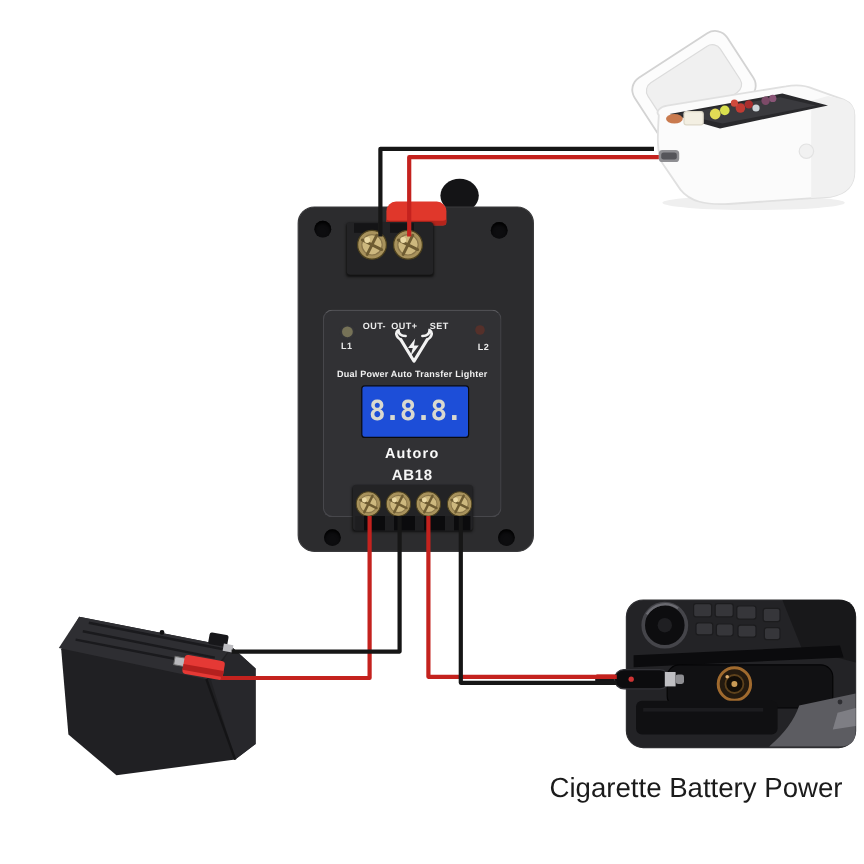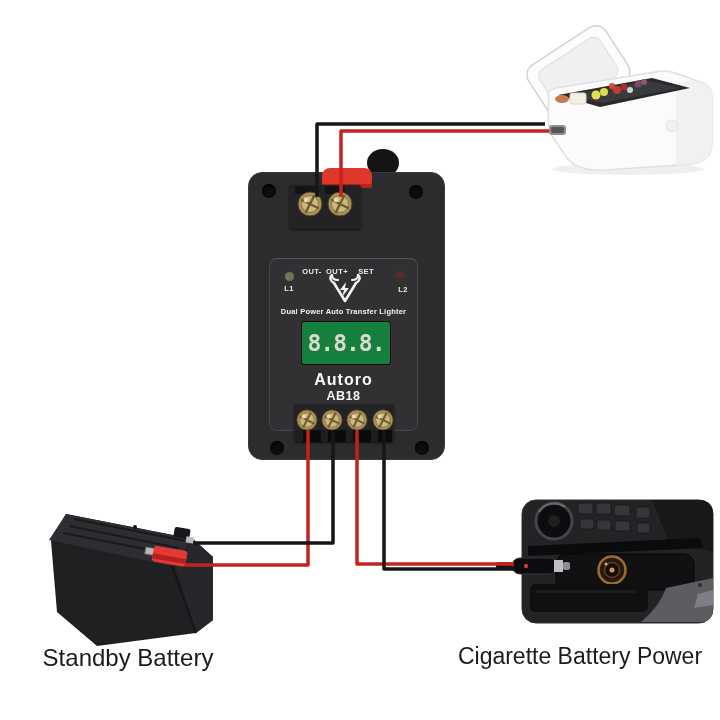--- a/index.html
+++ b/index.html
@@ -46,27 +46,27 @@
   .led{position:absolute;border-radius:50%;}
   .led1{left:15px;top:13px;width:9px;height:9px;background:#767257;box-shadow:0 0 2px #444;}
   .led2{left:126px;top:12px;width:8px;height:8px;background:#55302a;}
   .lab-out1{left:28px;top:8px;width:28px;} .lab-out2{left:53px;top:8px;width:28px;}
   .lab-set{left:78px;top:8px;width:26px;font-weight:800;text-align:right;}
   .lab-l1{left:8px;top:25px;width:22px;font-weight:600;}
   .lab-l2{left:122px;top:26px;width:22px;font-weight:600;}
   .logo{position:absolute;left:58px;top:15px;width:34px;height:32px;}
   .tagline{position:absolute;left:0;top:48px;width:100%;text-align:center;color:#f2f2f2;
            font-size:7.5px;font-weight:bold;letter-spacing:.2px;}
-  .display{position:absolute;left:31px;top:62px;width:90px;height:44px;background:#15803d;
+  .display{position:absolute;left:31px;top:62px;width:90px;height:44px;background:#1d4ed8;
            border:1px solid #0b0b0d;border-radius:3px;box-sizing:border-box;}
   .digits{width:100%;height:100%;display:flex;align-items:center;justify-content:center;
           font-family:"DejaVu Sans Mono",monospace;font-weight:bold;font-size:23px;
           letter-spacing:-1px;color:#d9d9cf;}
   .brand{position:absolute;left:0;top:112px;width:100%;text-align:center;color:#fafafa;
-         font-size:16px;font-weight:bold;letter-spacing:1px;}
+         font-size:12px;font-weight:bold;letter-spacing:1px;}
   .model{position:absolute;left:0;top:130px;width:100%;text-align:center;color:#f5f5f5;
          font-size:12.5px;font-weight:bold;letter-spacing:.5px;}
   .inrow .ptxt{top:150px;width:26px;font-size:7px;}
   .in1{left:22px;} .in2{left:48px;} .in3{left:74px;} .in4{left:99px;}
 </style>
 </head>
 <body>
 
 <div id="canvas">
 
@@ -163,21 +163,20 @@
         <circle cx="526" cy="566" r="2.2" fill="#d03434"></circle>
       </g>
       <rect x="530" y="584" width="118" height="28" rx="5" fill="#101012"></rect>
       <rect x="536" y="590" width="100" height="3" fill="#1c1c1f"></rect>
       <path d="M 666,588 Q 660,606 641,622 L 700,622 Q 713,622 713,610 L 713,578 Z" fill="#5c5c61"></path>
       <path d="M 698,594 L 713,590 L 713,605 L 694,608 Z" fill="#7e7e84"></path>
       <circle cx="700" cy="585" r="2" fill="#2e2e32"></circle>
     </g>
   </svg>
 
-  <div class="caption cap-battery">Standby Battery</div>
   <div class="caption cap-lighter">Cigarette Battery Power</div>
 
   <div class="device">
     <div class="knob"></div>
     <div class="body">
       <div class="hole tl"></div>
       <div class="hole tr"></div>
       <div class="hole bl"></div>
       <div class="hole br"></div>
     </div>

